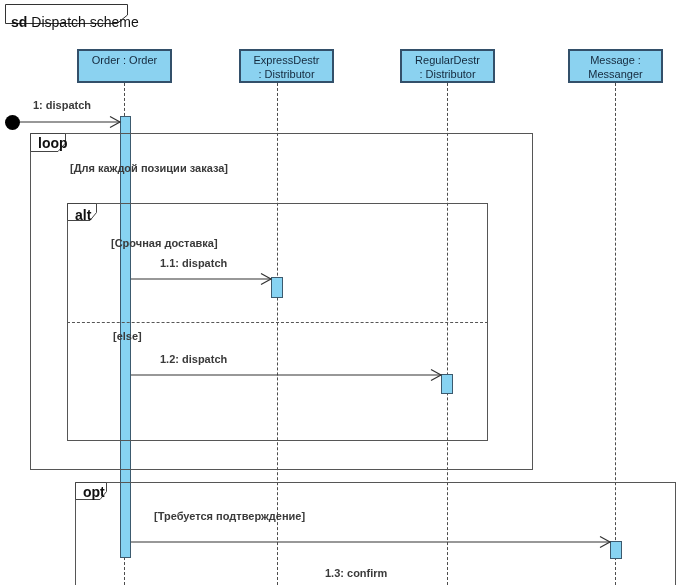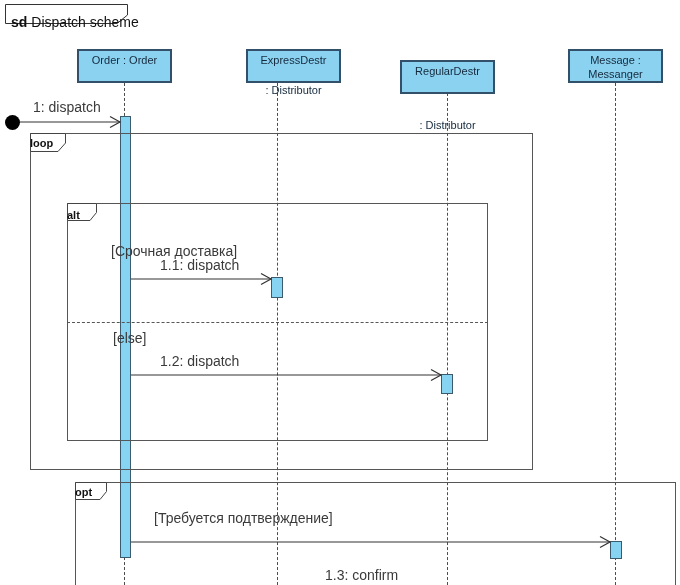--- a/index.html
+++ b/index.html
@@ -1,35 +1,35 @@
 <!DOCTYPE html>
 <html><head>
 <meta charset="utf-8">
 <style>
   html,body{margin:0;padding:0;background:#fff;}
   #canvas{
     position:relative;width:680px;height:585px;background:#fff;overflow:hidden;
     font-family:"Liberation Sans","DejaVu Sans",sans-serif;color:#3a3a3a;
   }
   .abs{position:absolute;}
-  .label{font-size:14px;color:#3a3a3a;white-space:nowrap;z-index:6;}
+  .label{font-size:11px;color:#3a3a3a;white-space:nowrap;z-index:6;font-weight:bold;}
   .lifeline-line{width:0;border-left:1px dashed #4d4d4d;z-index:1;}
   .lifeline-header{
     width:95px;height:34px;background:#8bd2f0;border:2px solid #33506a;
     box-sizing:border-box;z-index:2;display:flex;flex-direction:column;
     align-items:center;justify-content:flex-start;padding-top:2px;
     font-size:11px;line-height:14px;color:#14293d;text-align:center;
   }
   .activation{background:#87d3f2;border:1px solid #3c5a6e;box-sizing:border-box;z-index:3;}
   .frame{border:1px solid #565656;box-sizing:border-box;background:transparent;z-index:4;}
   .pentagon{z-index:5;}
   .pentagon .op-text{
     position:absolute;left:0;top:0;width:100%;height:100%;
-    display:flex;align-items:center;padding-left:0;box-sizing:border-box;
-    font-size:11px;font-weight:bold;color:#111;
+    display:flex;align-items:center;padding-left:8px;box-sizing:border-box;
+    font-size:14px;font-weight:bold;color:#111;
   }
   .divider{border-top:1px dashed #565656;height:0;z-index:4;}
   svg.arrow{overflow:visible;z-index:5;position:absolute;}
   .found-circle{width:15px;height:15px;border-radius:50%;background:#000;z-index:5;}
   .title-text{
     position:absolute;left:6px;top:0;height:36px;display:flex;align-items:center;
     font-size:14px;color:#111;white-space:nowrap;
   }
   .title-text b{margin-right:4px;}
 </style>
@@ -50,54 +50,55 @@
 
   <div class="abs lifeline-line" style="left:124px;top:83px;height:502px;"></div>
   <div class="abs lifeline-line" style="left:277px;top:83px;height:502px;"></div>
   <div class="abs lifeline-line" style="left:447px;top:83px;height:502px;"></div>
   <div class="abs lifeline-line" style="left:615px;top:83px;height:502px;"></div>
 
   <div class="abs lifeline-header" style="left:77px;top:49px;text-align:center;">
     <span>Order : Order</span>
     <span></span>
   </div>
-  <div class="abs lifeline-header" style="left:246px;top:49px;gap:16px;">
+  <div class="abs lifeline-header" style="left:239px;top:49px;">
     <span>ExpressDestr</span>
     <span>: Distributor</span>
   </div>
-  <div class="abs lifeline-header" style="left:400px;top:60px;gap:40px;">
+  <div class="abs lifeline-header" style="left:400px;top:49px;">
     <span>RegularDestr</span>
     <span>: Distributor</span>
   </div>
   <div class="abs lifeline-header" style="left:568px;top:49px;">
     <span>Message :</span>
     <span>Messanger</span>
   </div>
 
   <div class="abs activation" style="left:120px;top:116px;width:11px;height:442px;"></div>
   <div class="abs activation" style="left:271px;top:277px;width:12px;height:21px;"></div>
   <div class="abs activation" style="left:441px;top:374px;width:12px;height:20px;"></div>
   <div class="abs activation" style="left:610px;top:541px;width:12px;height:18px;"></div>
 
   <div class="abs frame" style="left:30px;top:133px;width:503px;height:337px;"></div>
   <div class="abs pentagon" style="left:30px;top:133px;width:36px;height:19px;">
     <svg width="36" height="19">
       <polygon points="0.5,0.5 35.5,0.5 35.5,10 28,18.5 0.5,18.5" fill="#ffffff" stroke="#444444" stroke-width="1"></polygon>
     </svg>
     <div class="op-text">loop</div>
   </div>
+  <div class="abs label" style="left:70px;top:162px;">[Для каждой позиции заказа]</div>
 
   <div class="abs frame" style="left:67px;top:203px;width:421px;height:238px;"></div>
   <div class="abs pentagon" style="left:67px;top:203px;width:30px;height:24px;">
     <svg width="30" height="18">
       <polygon points="0.5,0.5 29.5,0.5 29.5,9.5 23,17.5 0.5,17.5" fill="#ffffff" stroke="#444444" stroke-width="1"></polygon>
     </svg>
     <div class="op-text">alt</div>
   </div>
-  <div class="abs label" style="left:111px;top:243px;">[Срочная доставка]</div>
+  <div class="abs label" style="left:111px;top:237px;">[Срочная доставка]</div>
   <div class="abs divider" style="left:67px;top:322px;width:421px;"></div>
   <div class="abs label" style="left:113px;top:330px;">[else]</div>
 
   <div class="abs frame" style="left:75px;top:482px;width:601px;height:115px;"></div>
   <div class="abs pentagon" style="left:75px;top:482px;width:32px;height:20px;">
     <svg width="32" height="18">
       <polygon points="0.5,0.5 31.5,0.5 31.5,9.5 25,17.5 0.5,17.5" fill="#ffffff" stroke="#444444" stroke-width="1"></polygon>
     </svg>
     <div class="op-text">opt</div>
   </div>

